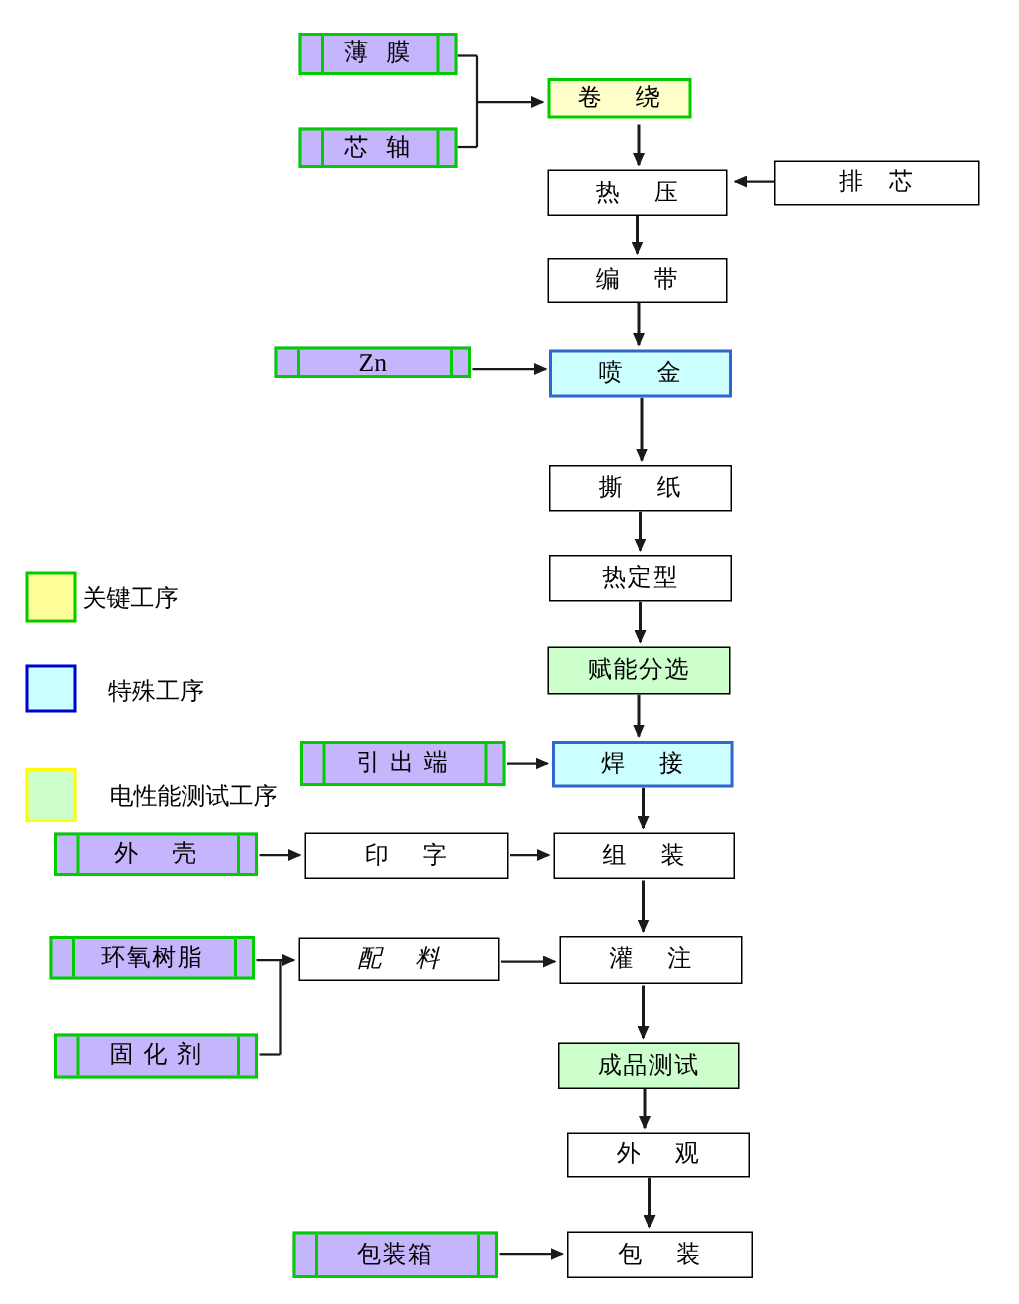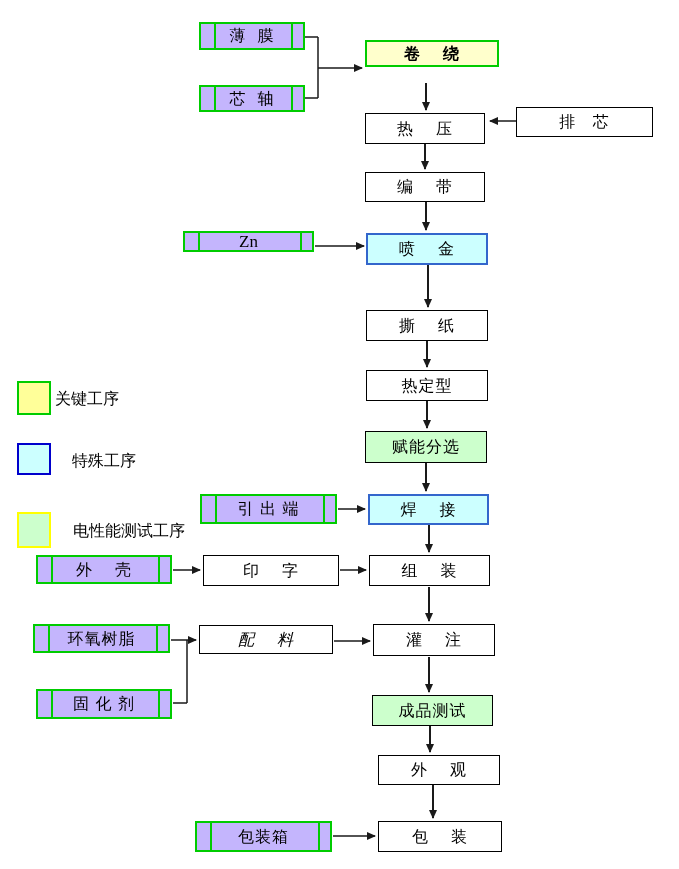--- a/index.html
+++ b/index.html
@@ -113,21 +113,21 @@
     <span class="lbl">固 化 剂</span>
     <span class="bar bar-r"></span>
   </div>
 
   <div class="node material" style="left:195px; top:821px; width:137px; height:31px;">
     <span class="bar bar-l"></span>
     <span class="lbl">包装箱</span>
     <span class="bar bar-r"></span>
   </div>
 
-  <div class="node key" style="left:365px; top:40px; width:134px; height:27px;font-weight:bold;">
+  <div class="node key" style="left:365px; top:52px; width:96px; height:27px;">
     <span class="lbl">卷    绕</span>
   </div>
 
   <div class="node process" style="left:516px; top:107px; width:137px; height:30px;">
     <span class="lbl">排   芯</span>
   </div>
 
   <div class="node process" style="left:365px; top:113px; width:120px; height:31px;">
     <span class="lbl">热    压</span>
   </div>

